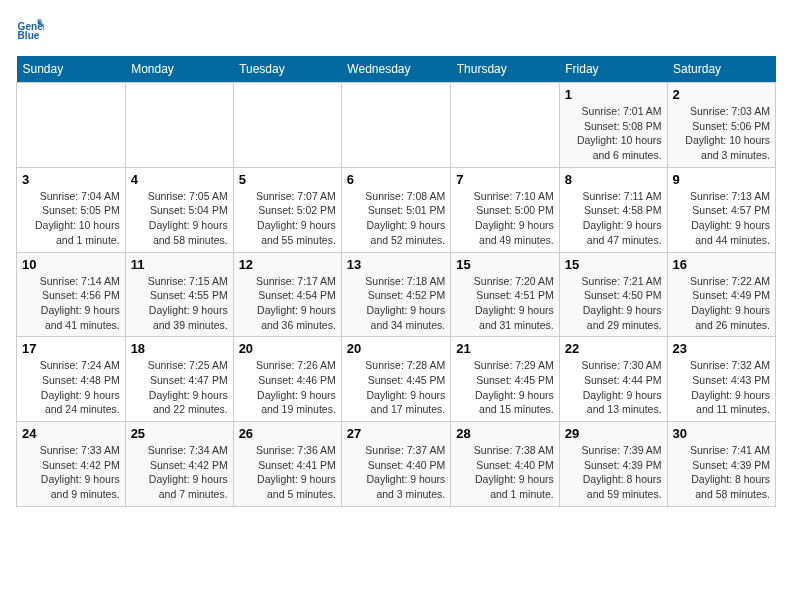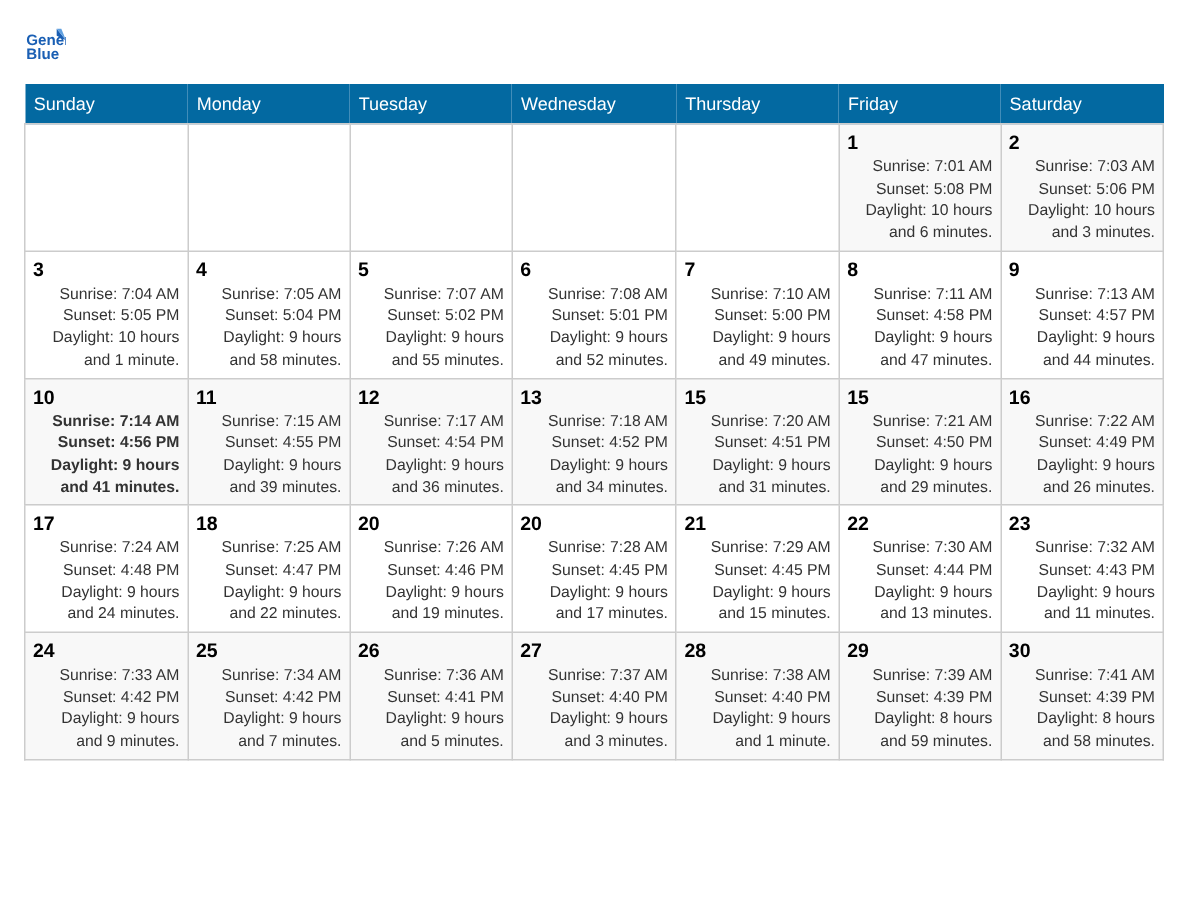--- a/index.html
+++ b/index.html
@@ -173,21 +173,21 @@
         <td>
           <span class="day-number">9</span>
           <div class="day-info" style="white-space: pre-line;">Sunrise: 7:13 AM
 Sunset: 4:57 PM
 Daylight: 9 hours and 44 minutes.</div>
         </td>
       </tr>
       <tr>
         <td>
           <span class="day-number">10</span>
-          <div class="day-info" style="white-space: pre-line; font-weight: bold;">Sunrise: 7:14 AM
+          <div class="day-info" style="white-space: pre-line;">Sunrise: 7:14 AM
 Sunset: 4:56 PM
 Daylight: 9 hours and 41 minutes.</div>
         </td>
         <td>
           <span class="day-number">11</span>
           <div class="day-info" style="white-space: pre-line;">Sunrise: 7:15 AM
 Sunset: 4:55 PM
 Daylight: 9 hours and 39 minutes.</div>
         </td>
         <td>

